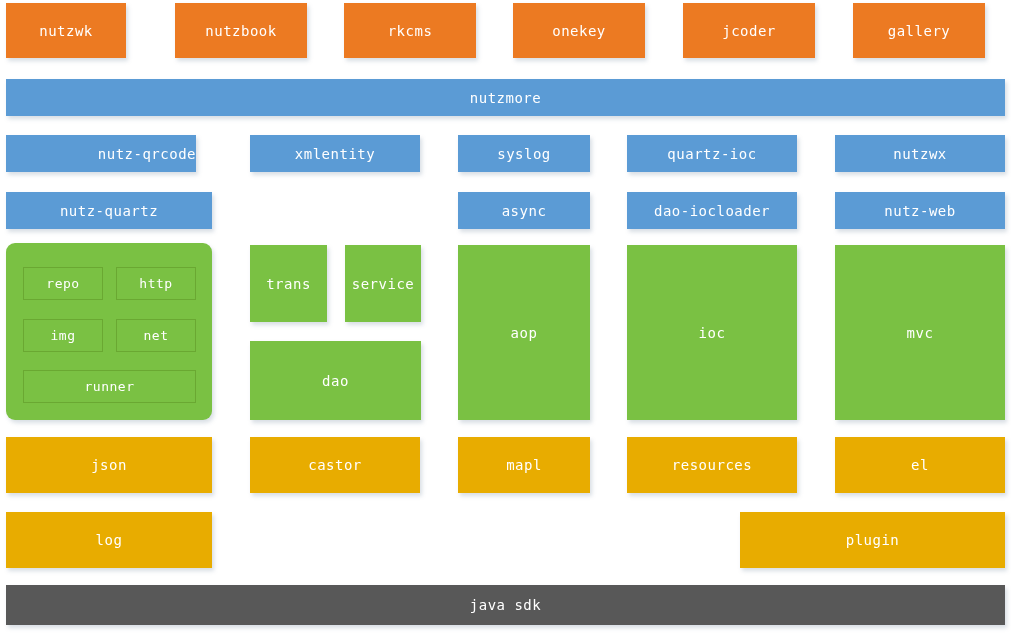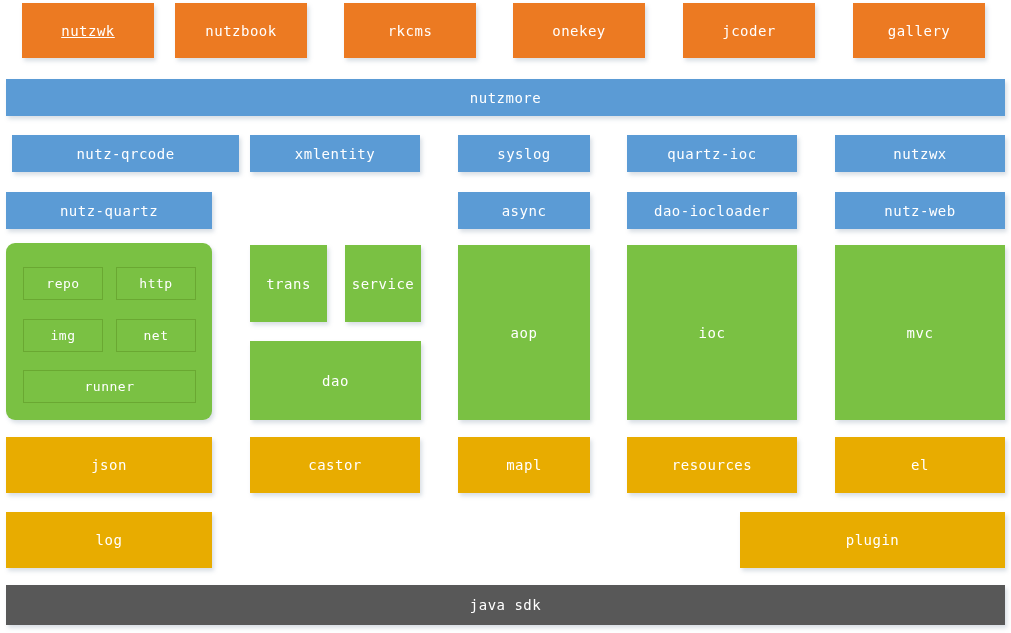--- a/index.html
+++ b/index.html
@@ -53,21 +53,21 @@
     letter-spacing: 0.5px;
     user-select: none;
   }
   .label { pointer-events: none; }
 </style>
 </head>
 <body>
 
 <div id="canvas">
 
-  <div class="block orange" style="left:22px;  top:3px;  width:132px; height:55px;text-decoration:underline;">
+  <div class="block orange" style="left:6px;  top:3px;  width:120px; height:55px;">
     <span class="label">nutzwk</span>
   </div>
   <div class="block orange" style="left:175px; top:3px; width:132px; height:55px;">
     <span class="label">nutzbook</span>
   </div>
   <div class="block orange" style="left:344px; top:3px; width:132px; height:55px;">
     <span class="label">rkcms</span>
   </div>
   <div class="block orange" style="left:513px; top:3px; width:132px; height:55px;">
     <span class="label">onekey</span>
@@ -76,21 +76,21 @@
     <span class="label">jcoder</span>
   </div>
   <div class="block orange" style="left:853px; top:3px; width:132px; height:55px;">
     <span class="label">gallery</span>
   </div>
 
   <div class="block blue" style="left:6px; top:79px; width:999px; height:37px;">
     <span class="label">nutzmore</span>
   </div>
 
-  <div class="block blue" style="left:12px;   top:135px; width:227px; height:37px;">
+  <div class="block blue" style="left:6px;   top:135px; width:190px; height:37px;justify-content:flex-end;">
     <span class="label">nutz-qrcode</span>
   </div>
   <div class="block blue" style="left:250px; top:135px; width:170px; height:37px;">
     <span class="label">xmlentity</span>
   </div>
   <div class="block blue" style="left:458px; top:135px; width:132px; height:37px;">
     <span class="label">syslog</span>
   </div>
   <div class="block blue" style="left:627px; top:135px; width:170px; height:37px;">
     <span class="label">quartz-ioc</span>

